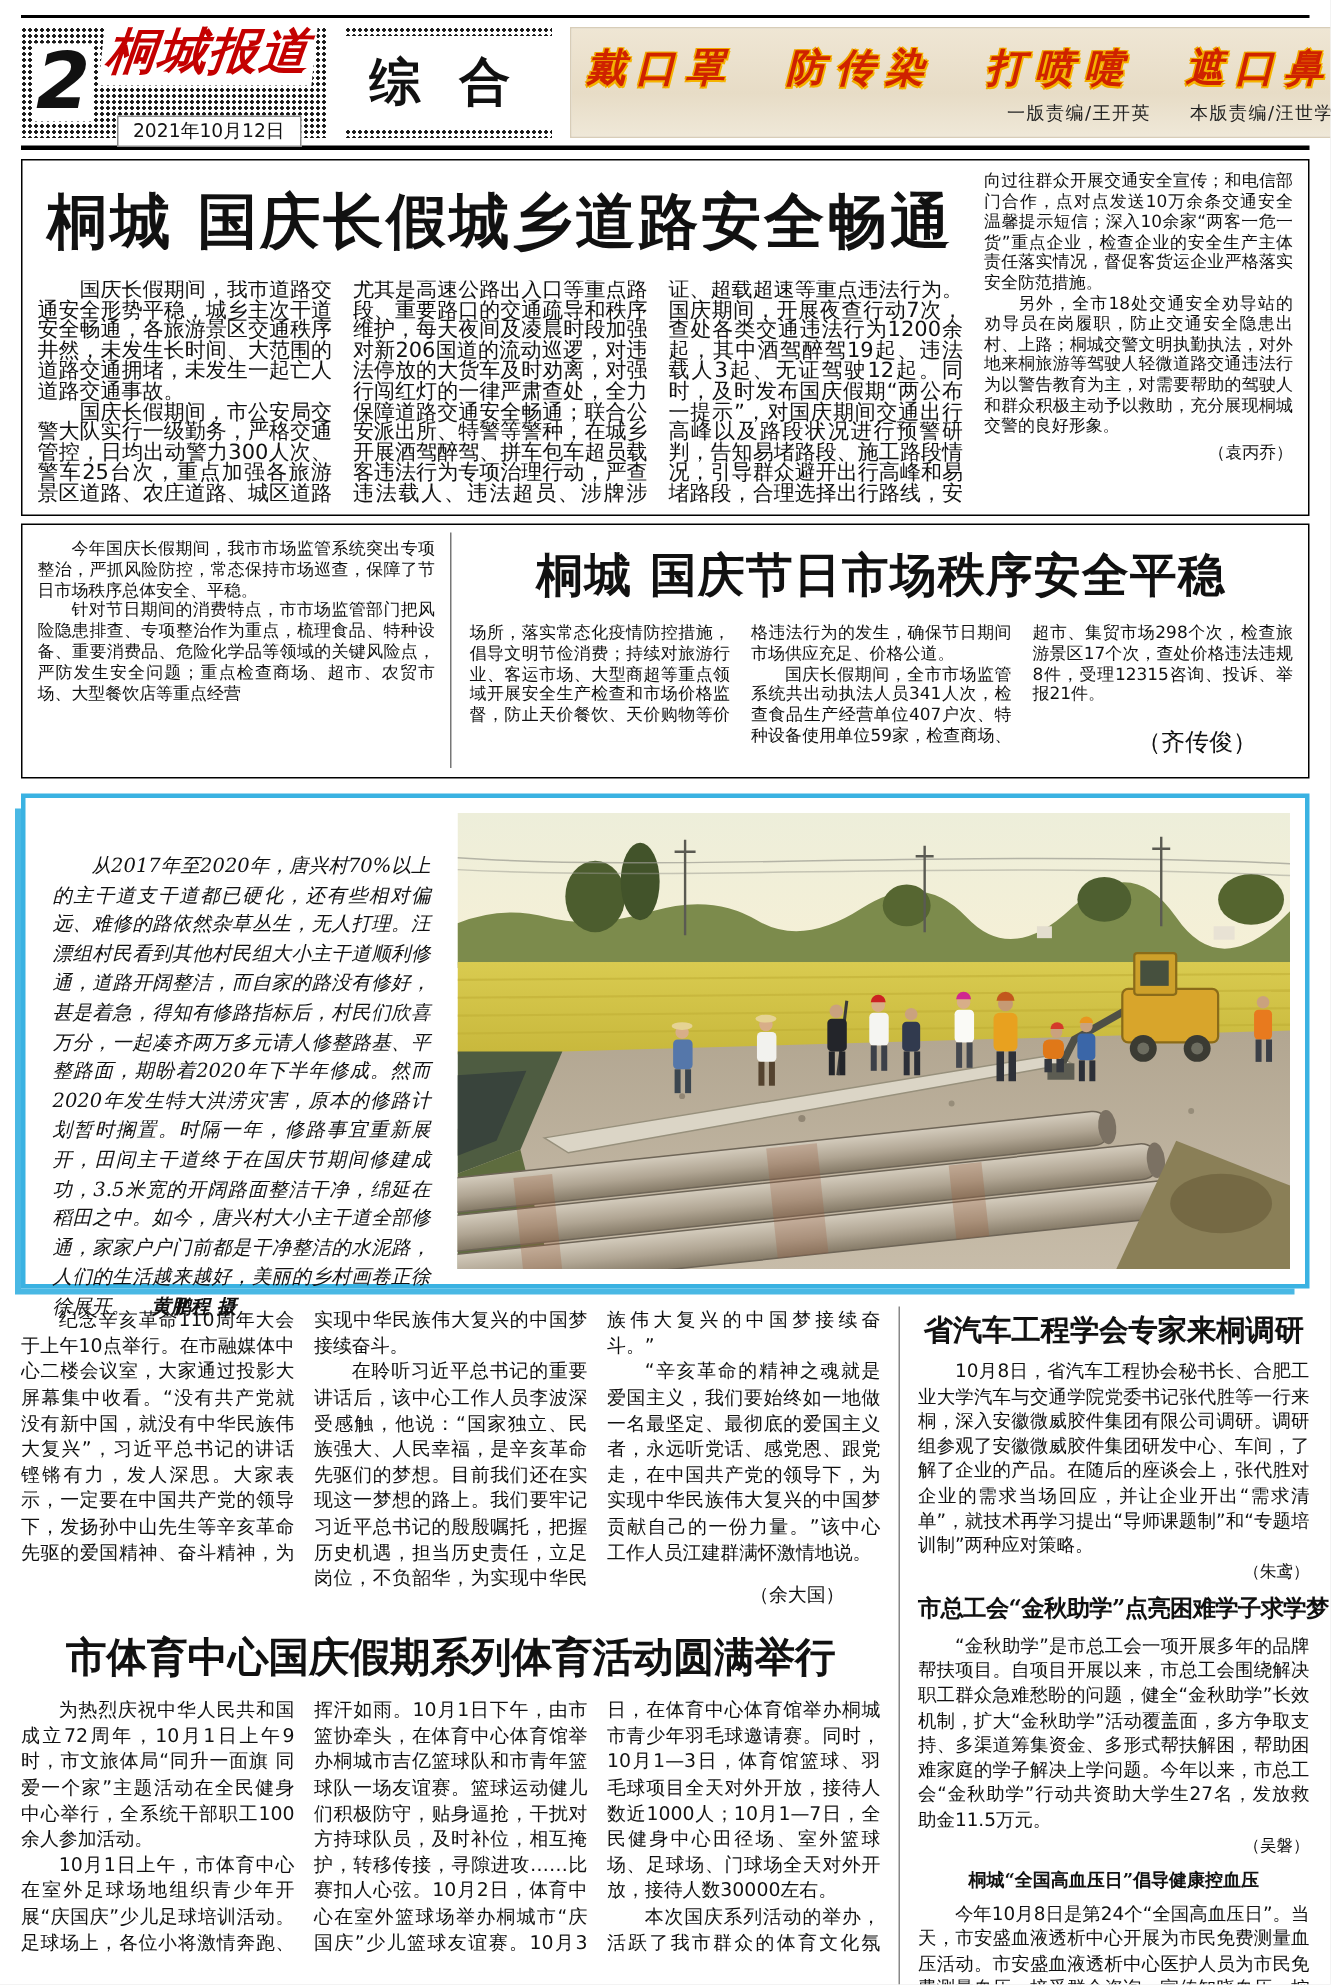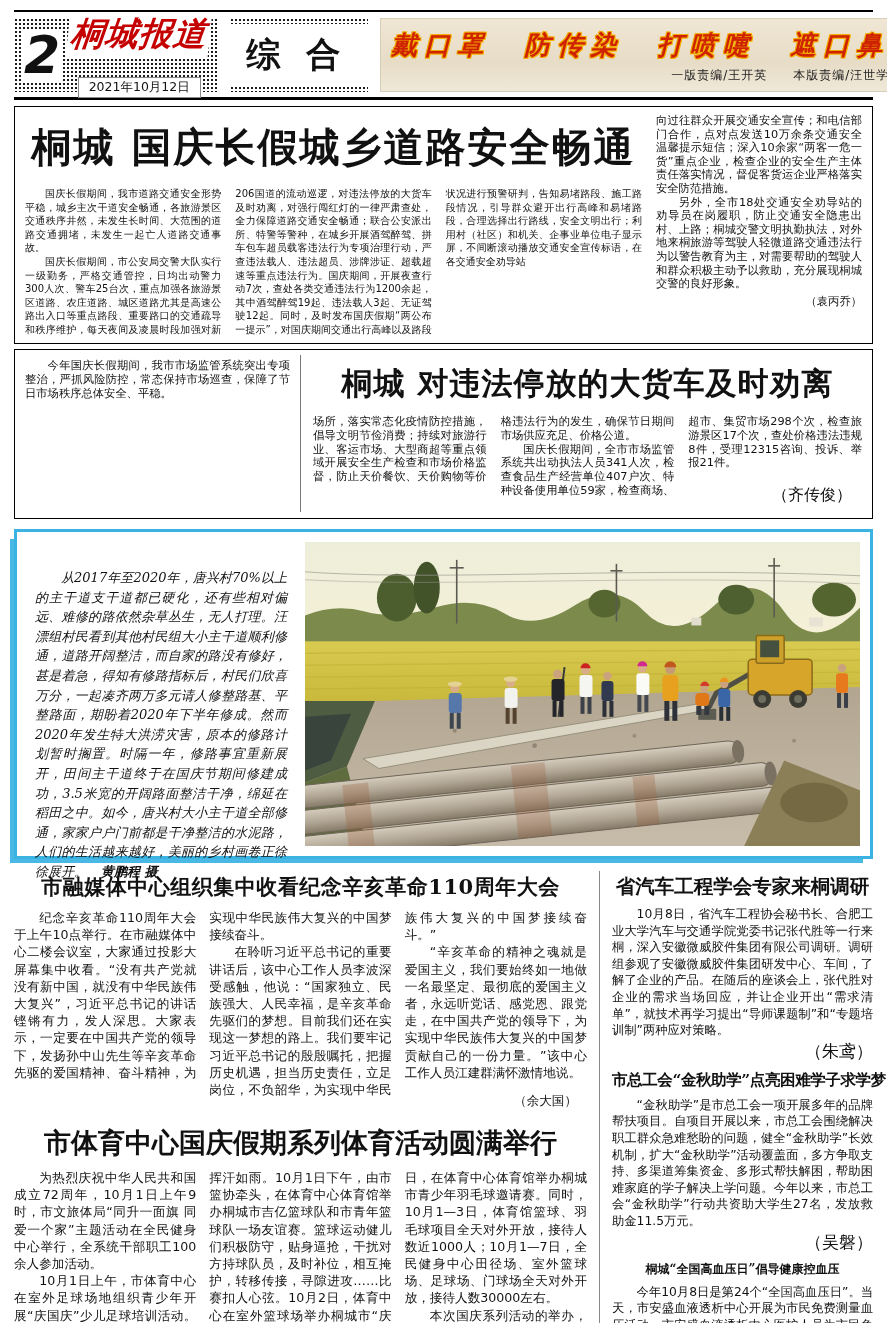--- a/index.html
+++ b/index.html
@@ -23,27 +23,27 @@
   .slogan-banner { flex:1; background:linear-gradient(180deg,#efe6d4,#e7dcc6 60%,#efe8d8); border:1px solid #d8cdb8; display:flex; flex-direction:column; justify-content:center; padding:4px 10px 2px; }
   .slogan { text-align:center; font-size:26px; font-weight:bold; font-style:italic; color:#cf2200; letter-spacing:7px; word-spacing:18px; white-space:nowrap;
     text-shadow:1px 1px 0 #f5b400,-1px -1px 0 #f0a800,1px -1px 0 #f5b400,-1px 1px 0 #f0a800; }
   .editors { text-align:right; font-size:12px; color:#222; margin-top:4px; letter-spacing:1px; }
   .head-rule { border:none; border-top:3px solid #000; margin:5px 0 6px; }
   
   .abox { border:1px solid #000; padding:5px 10px 6px; position:relative; }
   .news p { text-indent:2em; text-align:justify; }
   .news .cont p:first-child { text-indent:0; }
   .byline { text-align:right; }
-  .byline-abs { position:absolute; right:10px; bottom:6px; background:#fff; padding-left:6px; }
+  .byline-abs { position:absolute; right:24px; bottom:6px; background:#fff; padding-left:6px; }
   .cols3 { column-count:3; column-gap:14px; column-fill:auto; overflow:hidden; }
   
   .a1 { height:238px; display:flex; gap:14px; margin-top:2px; }
   .a1-left { flex:1; min-width:0; }
   .a1-title { font-family:"DejaVu Serif","Liberation Serif",serif; font-size:40px; font-weight:900; text-align:center; letter-spacing:2px; margin:8px 0 12px; white-space:nowrap; }
-  .a1-body { height:150px; font-size:10px; line-height:13.6px; }
+  .a1-body { height:150px; font-size:14px; line-height:13.6px; }
   .a1-right { width:206px; font-size:11.3px; line-height:13.6px; padding-top:2px; }
   .a1-right .byline { margin-top:4px; }
   
   .a2 { height:170px; display:flex; gap:12px; margin-top:5px; }
   .a2-left { width:276px; border-right:1px solid #777; padding-right:10px; font-size:11.3px; line-height:13.8px; padding-top:4px; }
   .a2-right { flex:1; min-width:0; position:relative; }
   .a2-title { font-family:"DejaVu Serif","Liberation Serif",serif; font-size:31px; font-weight:900; text-align:center; letter-spacing:1px; margin:8px 0 10px; white-space:nowrap; }
   .a2-body { height:96px; font-size:11.3px; line-height:13.8px; }
   
   .photo-box { margin-top:10px; height:330px; border:3px solid #3ab2e2; box-shadow:-7px 7px 0 -3px #49b8e4; background:#fff; display:flex; padding:10px 10px 10px 8px; gap:10px; }
@@ -60,21 +60,21 @@
   .bl-body { position:relative; height:206px; font-size:12.6px; line-height:17.2px; column-count:3; column-gap:13px; column-fill:auto; overflow:hidden; }
   .sports { margin-top:10px; }
   .sports-title { font-family:"DejaVu Serif","Liberation Serif",serif; font-size:27px; font-weight:900; text-align:center; white-space:nowrap; margin:2px 0 8px; }
   .sports-body { position:relative; height:188px; font-size:12.6px; line-height:17.2px; column-count:3; column-gap:13px; column-fill:auto; overflow:hidden; }
   .br-art { margin-bottom:7px; }
   .br-title { font-family:"DejaVu Serif","Liberation Serif",serif; font-weight:900; text-align:center; white-space:nowrap; margin:2px 0 6px; }
   .br-title.t1 { font-size:19.5px; }
   .br-title.t2 { font-size:15.5px; letter-spacing:-0.4px; }
   .br-title.t3 { font-size:12px; }
   .br-text { font-size:12.3px; line-height:16.6px; }
-  .br-byline { text-align:right; font-size:17px; margin-top:1px; }
+  .br-byline { text-align:right; font-size:11px; margin-top:1px; }
 </style>
 </head>
 <body>
 
 <div class="page">
 
   <div class="header">
     <div class="mast-left dotted">
       <div class="page-no">2</div>
       <div class="logo-wrap">
@@ -105,23 +105,24 @@
           <p>向过往群众开展交通安全宣传；和电信部门合作，点对点发送10万余条交通安全温馨提示短信；深入10余家“两客一危一货”重点企业，检查企业的安全生产主体责任落实情况，督促客货运企业严格落实安全防范措施。</p>
           <p>另外，全市18处交通安全劝导站的劝导员在岗履职，防止交通安全隐患出村、上路；桐城交警文明执勤执法，对外地来桐旅游等驾驶人轻微道路交通违法行为以警告教育为主，对需要帮助的驾驶人和群众积极主动予以救助，充分展现桐城交警的良好形象。</p>
         </div>
       <div class="byline">（袁丙乔）</div>
     </div>
   </div>
 
   <div class="abox a2 news">
     <div class="a2-left">
         <p>今年国庆长假期间，我市市场监管系统突出专项整治，严抓风险防控，常态保持市场巡查，保障了节日市场秩序总体安全、平稳。</p>
+        <p>针对节日期间的消费特点，市市场监管部门把风险隐患排查、专项整治作为重点，梳理食品、特种设备、重要消费品、危险化学品等领域的关键风险点，严防发生安全问题；重点检查商场、超市、农贸市场、大型餐饮店等重点经营</p>
       </div>
     <div class="a2-right">
-      <h1 class="a2-title">桐城 对违法停放的大货车及时劝离</h1>
+      <h1 class="a2-title">桐城 国庆节日市场秩序安全平稳</h1>
       <div class="a2-body cols3 cont">
           <p>场所，落实常态化疫情防控措施，倡导文明节俭消费；持续对旅游行业、客运市场、大型商超等重点领域开展安全生产检查和市场价格监督，防止天价餐饮、天价购物等价格违法行为的发生，确保节日期间市场供应充足、价格公道。</p>
           <p>国庆长假期间，全市市场监管系统共出动执法人员341人次，检查食品生产经营单位407户次、特种设备使用单位59家，检查商场、超市、集贸市场298个次，检查旅游景区17个次，查处价格违法违规8件，受理12315咨询、投诉、举报21件。</p>
         </div>
       <div class="byline-abs">（齐传俊）</div>
     </div>
   </div>
 
   <div class="photo-box">
     <div class="photo-caption">
@@ -294,21 +295,20 @@
         <polygon points="480,220 556,250 556,306 440,306" fill="#8a7f57"></polygon>
         <ellipse cx="510" cy="262" rx="34" ry="20" fill="#6f6440" opacity="0.8"></ellipse>
       </svg>
     </div>
   </div>
 
   <div class="bottom news">
     <div class="bot-left">
 
       <div>
-        <h2 class="bl-title">市融媒体中心组织集中收看纪念辛亥革命110周年大会</h2>
         <div class="bl-body">
           <div>
               <p>纪念辛亥革命110周年大会于上午10点举行。在市融媒体中心二楼会议室，大家通过投影大屏幕集中收看。“没有共产党就没有新中国，就没有中华民族伟大复兴”，习近平总书记的讲话铿锵有力，发人深思。大家表示，一定要在中国共产党的领导下，发扬孙中山先生等辛亥革命先驱的爱国精神、奋斗精神，为实现中华民族伟大复兴的中国梦接续奋斗。</p>
               <p>在聆听习近平总书记的重要讲话后，该中心工作人员李波深受感触，他说：“国家独立、民族强大、人民幸福，是辛亥革命先驱们的梦想。目前我们还在实现这一梦想的路上。我们要牢记习近平总书记的殷殷嘱托，把握历史机遇，担当历史责任，立足岗位，不负韶华，为实现中华民族伟大复兴的中国梦接续奋斗。”</p>
               <p>“辛亥革命的精神之魂就是爱国主义，我们要始终如一地做一名最坚定、最彻底的爱国主义者，永远听党话、感党恩、跟党走，在中国共产党的领导下，为实现中华民族伟大复兴的中国梦贡献自己的一份力量。”该中心工作人员江建群满怀激情地说。</p>
             </div>
           <div class="byline-abs">（余大国）</div>
         </div>
       </div>
 

